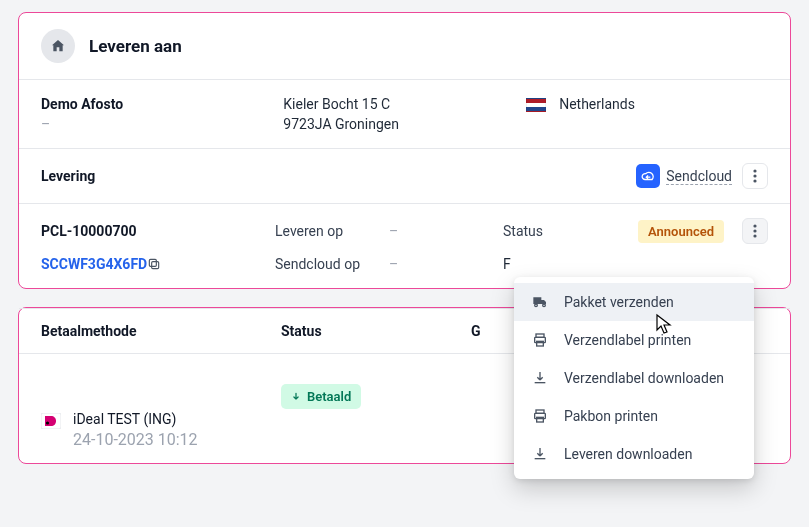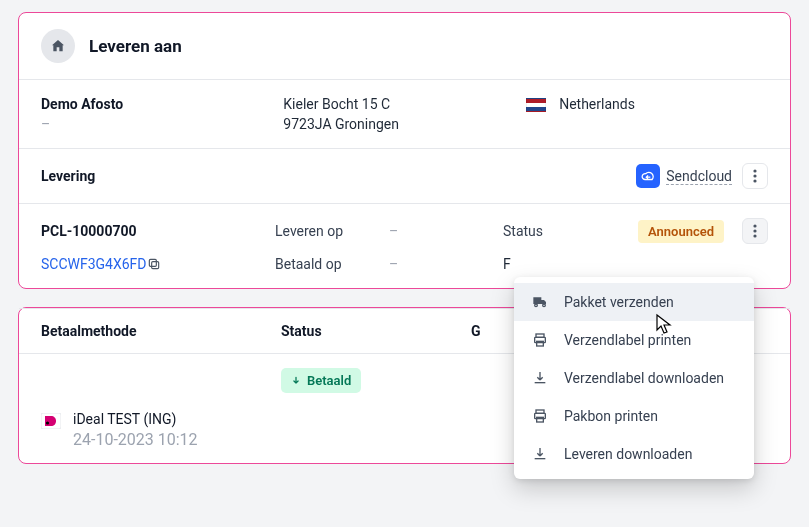--- a/index.html
+++ b/index.html
@@ -82,21 +82,21 @@
   .badge-ann {
     display:inline-block;
     background:#fef3c7;
     color:#b45309;
     font-weight:600;
     padding: 4px 10px;
     border-radius:4px;
     font-size:13px;
   }
   .pcl { font-weight:700; color:#111827;}
-  .track { color:#2563eb; font-weight:400; display:flex; align-items:center; }
+  .track { color:#2563eb; font-weight:700; display:flex; align-items:center; }
   .copy-icon { color:#4b5563; }
 
   .betaling-head { padding:18px 22px 14px; font-weight:700; font-size:17px;}
   .tbl-head {
     display:grid;
     grid-template-columns: 240px 190px 1fr;
     padding: 14px 22px;
     font-weight:700;
     color:#111827;
   }
@@ -106,21 +106,21 @@
     padding: 14px 22px;
     align-items:start;
   }
   .method-wrap {display:flex; gap:12px; align-items:flex-start;margin-top:43px;}
   .method-icon {
     width:20px;height:20px; display:flex;align-items:center;justify-content:center;
   }
   .badge-paid {
     display:inline-flex;align-items:center;gap:6px;
     background:#d1fae5;color:#047857;font-weight:600;
-    padding:5px 10px;border-radius:5px;font-size:13px;
+    padding:5px 10px;border-radius:5px;font-size:13px;margin-top:16px;
   }
   .popup {
     position:absolute;
     top: 277px;
     left: 514px;
     width: 240px;
     background:#fff;
     border-radius:6px;
     box-shadow: 0 10px 24px rgba(0,0,0,0.18), 0 2px 6px rgba(0,0,0,0.1);
     padding: 6px 0;
@@ -221,21 +221,21 @@
 
     <div class="track" style="margin-top:8px;">
       <span>SCCWF3G4X6FD</span>
       <span class="copy-icon">
         <svg width="14" height="14" viewBox="0 0 24 24" fill="none" stroke="currentColor" stroke-width="2">
             <rect x="8" y="8" width="12" height="12" rx="2"></rect>
             <rect x="4" y="4" width="12" height="12" rx="2"></rect>
           </svg>
       </span>
     </div>
-    <div class="label" style="margin-top:8px;">Betaald op</div>
+    <div class="label" style="margin-top:8px;">Sendcloud op</div>
     <div class="dash" style="margin-top:8px;">–</div>
     <div style="margin-top:8px;">F</div>
     <div></div>
       <div></div>
   </div>
   <div style="height:10px;"></div>
 </div>
 
 <div class="card">
   <div class="divider"></div>

